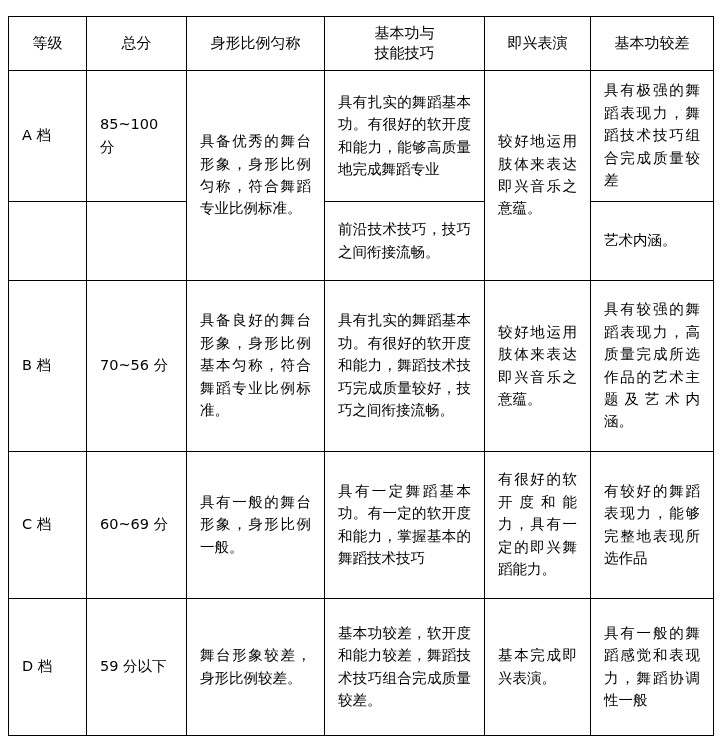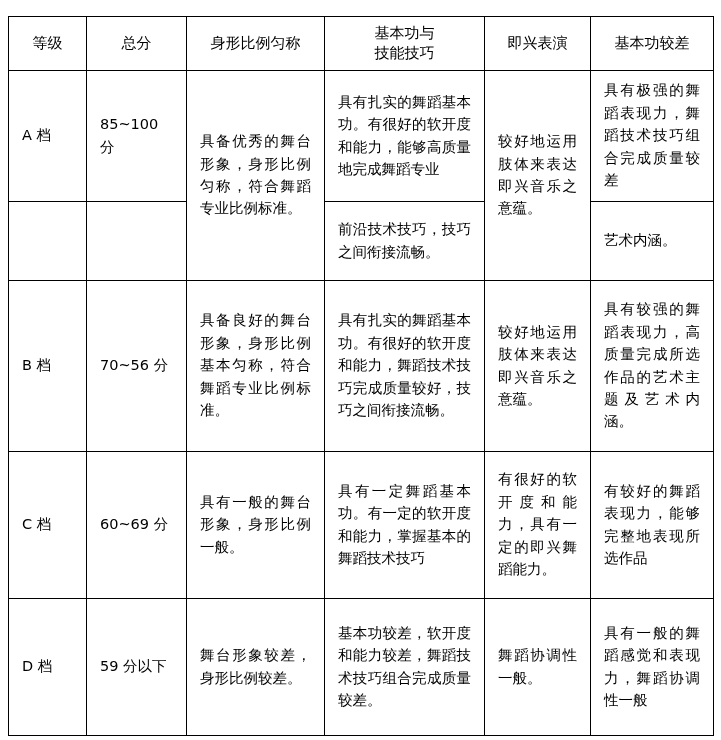--- a/index.html
+++ b/index.html
@@ -141,20 +141,20 @@
         <td>具有一定舞蹈基本功。有一定的软开度和能力，掌握基本的舞蹈技术技巧</td>
         <td>有很好的软开度和能力，具有一定的即兴舞蹈能力。</td>
         <td>有较好的舞蹈表现力，能够完整地表现所选作品</td>
       </tr>
 
       <tr class="row-d">
         <td class="center">D 档</td>
         <td class="center thick-right">59 分以下</td>
         <td>舞台形象较差，身形比例较差。</td>
         <td>基本功较差，软开度和能力较差，舞蹈技术技巧组合完成质量较差。</td>
-        <td>舞蹈协调性一般。</td>
+        <td>基本完成即兴表演。</td>
         <td>具有一般的舞蹈感觉和表现力，舞蹈协调性一般</td>
       </tr>
 
     </tbody>
   </table>
 
 </div>
 
 </body></html>

